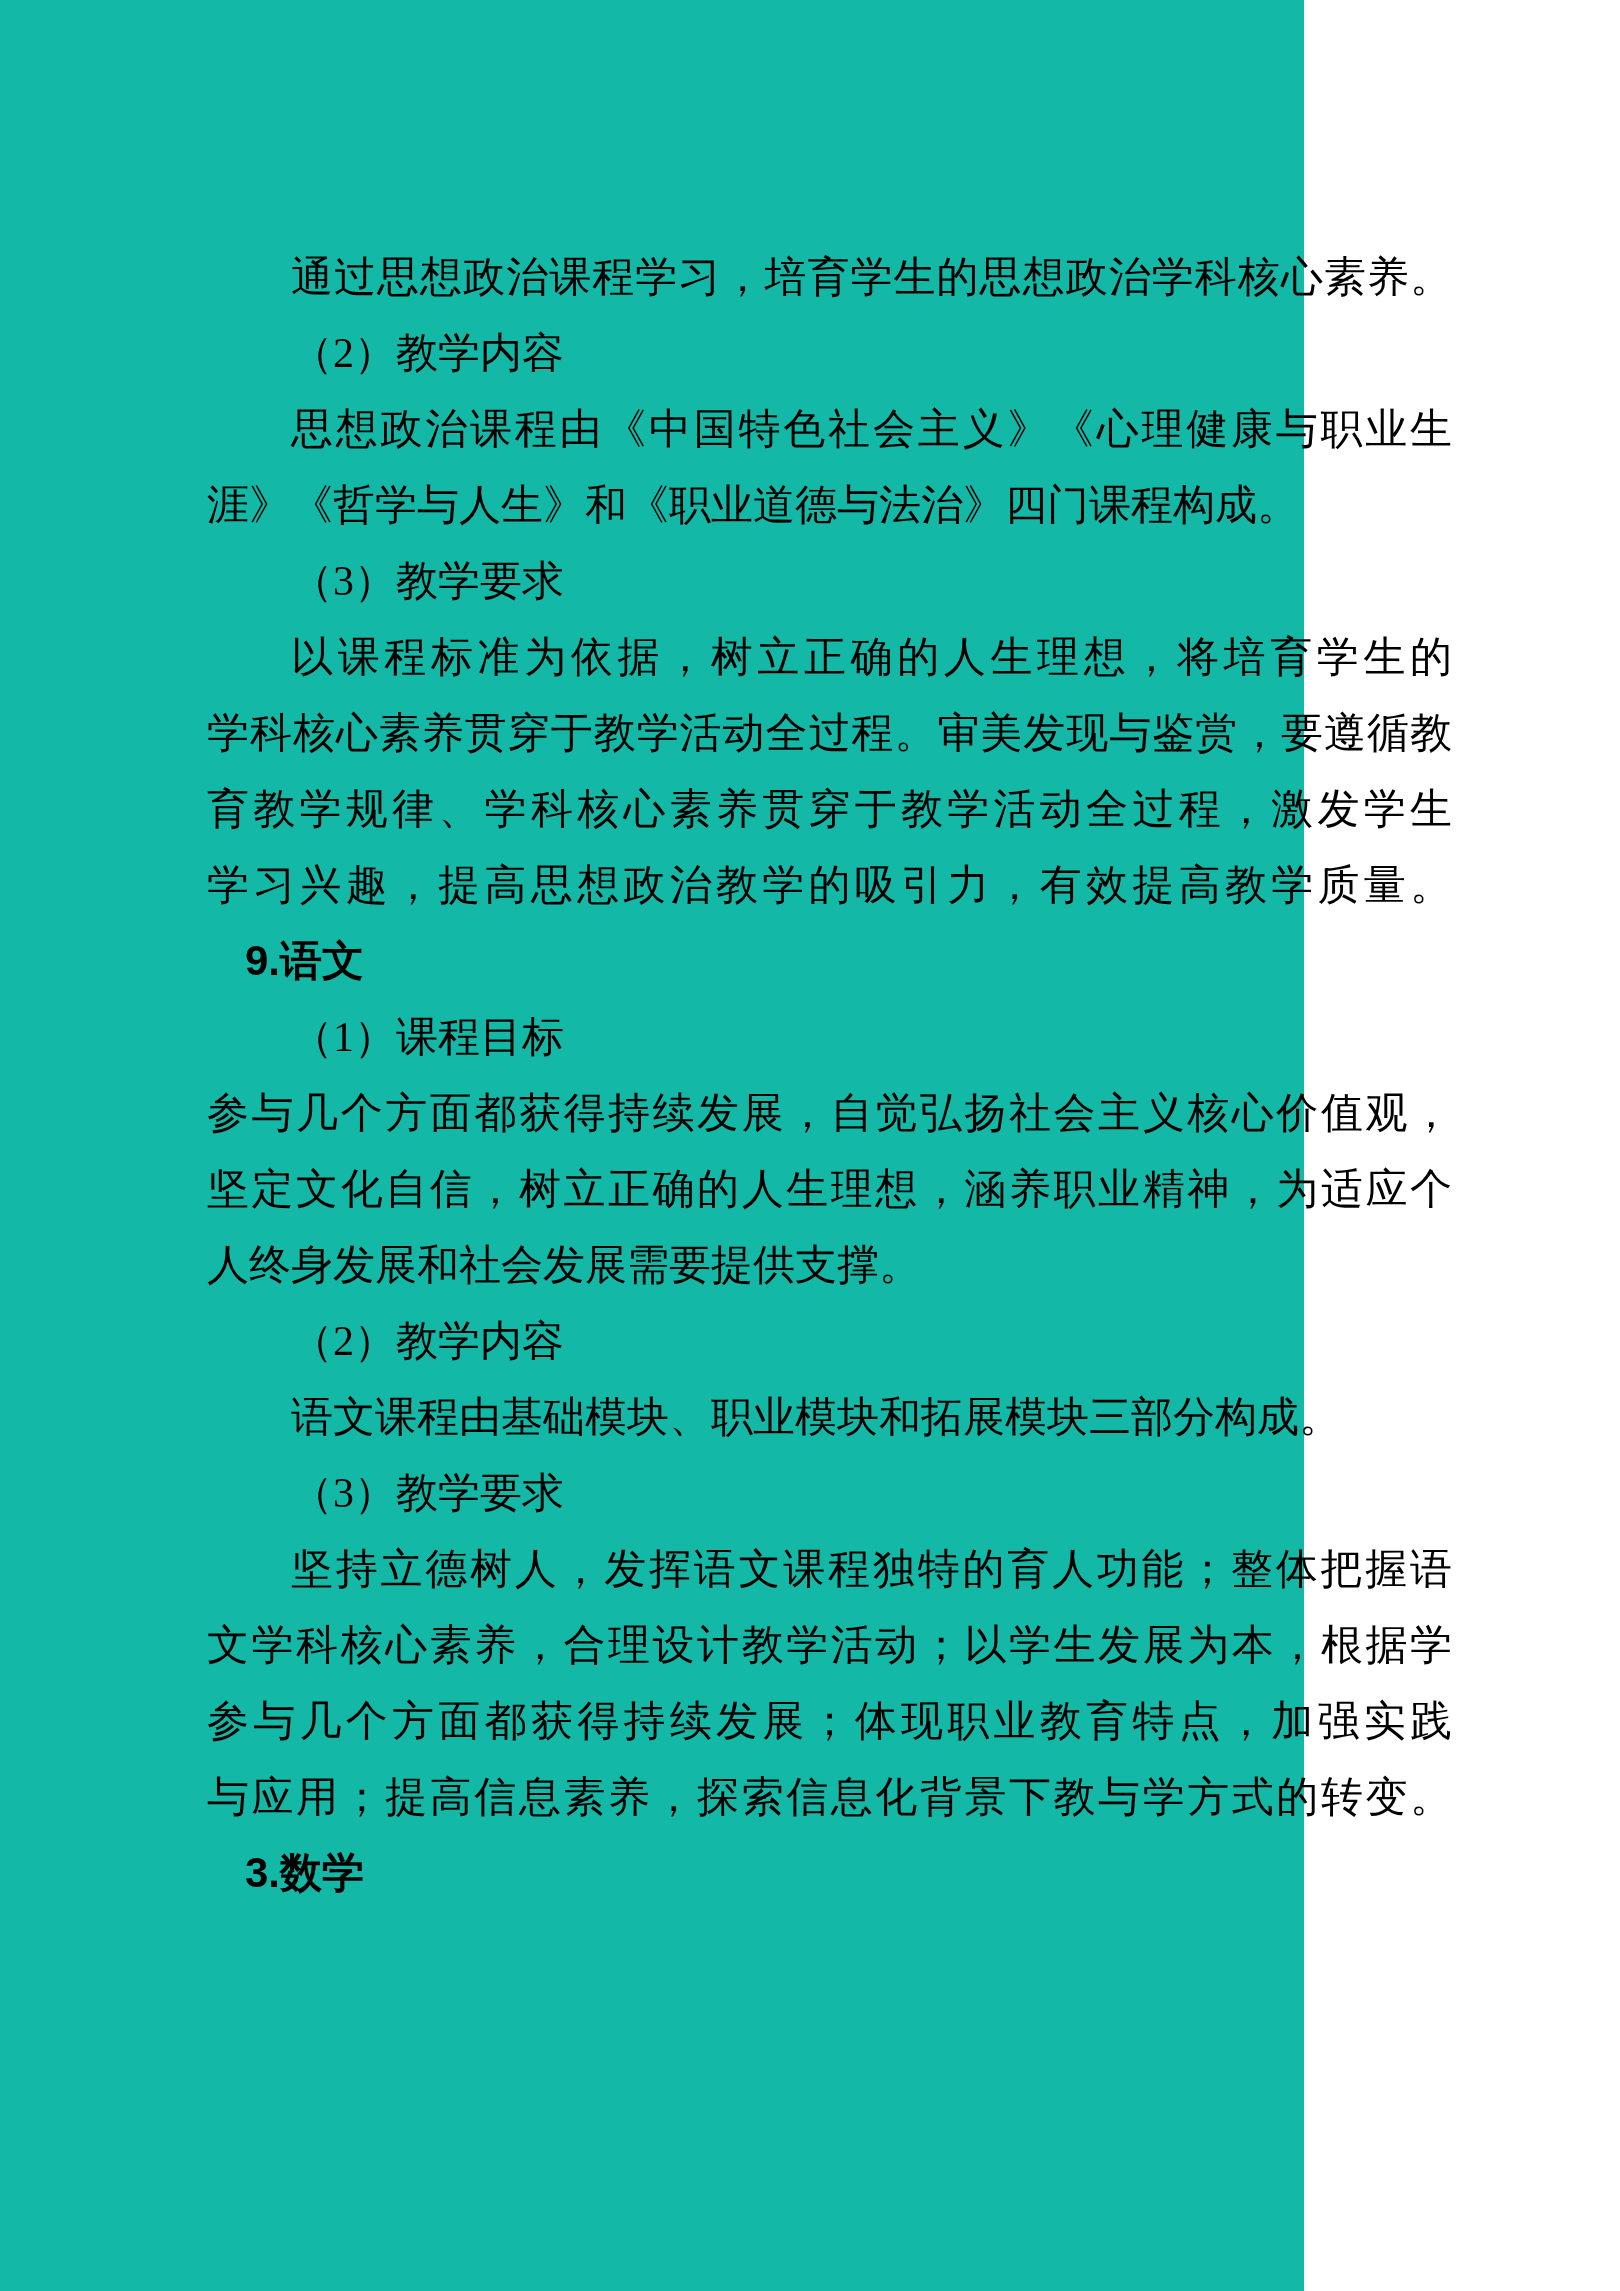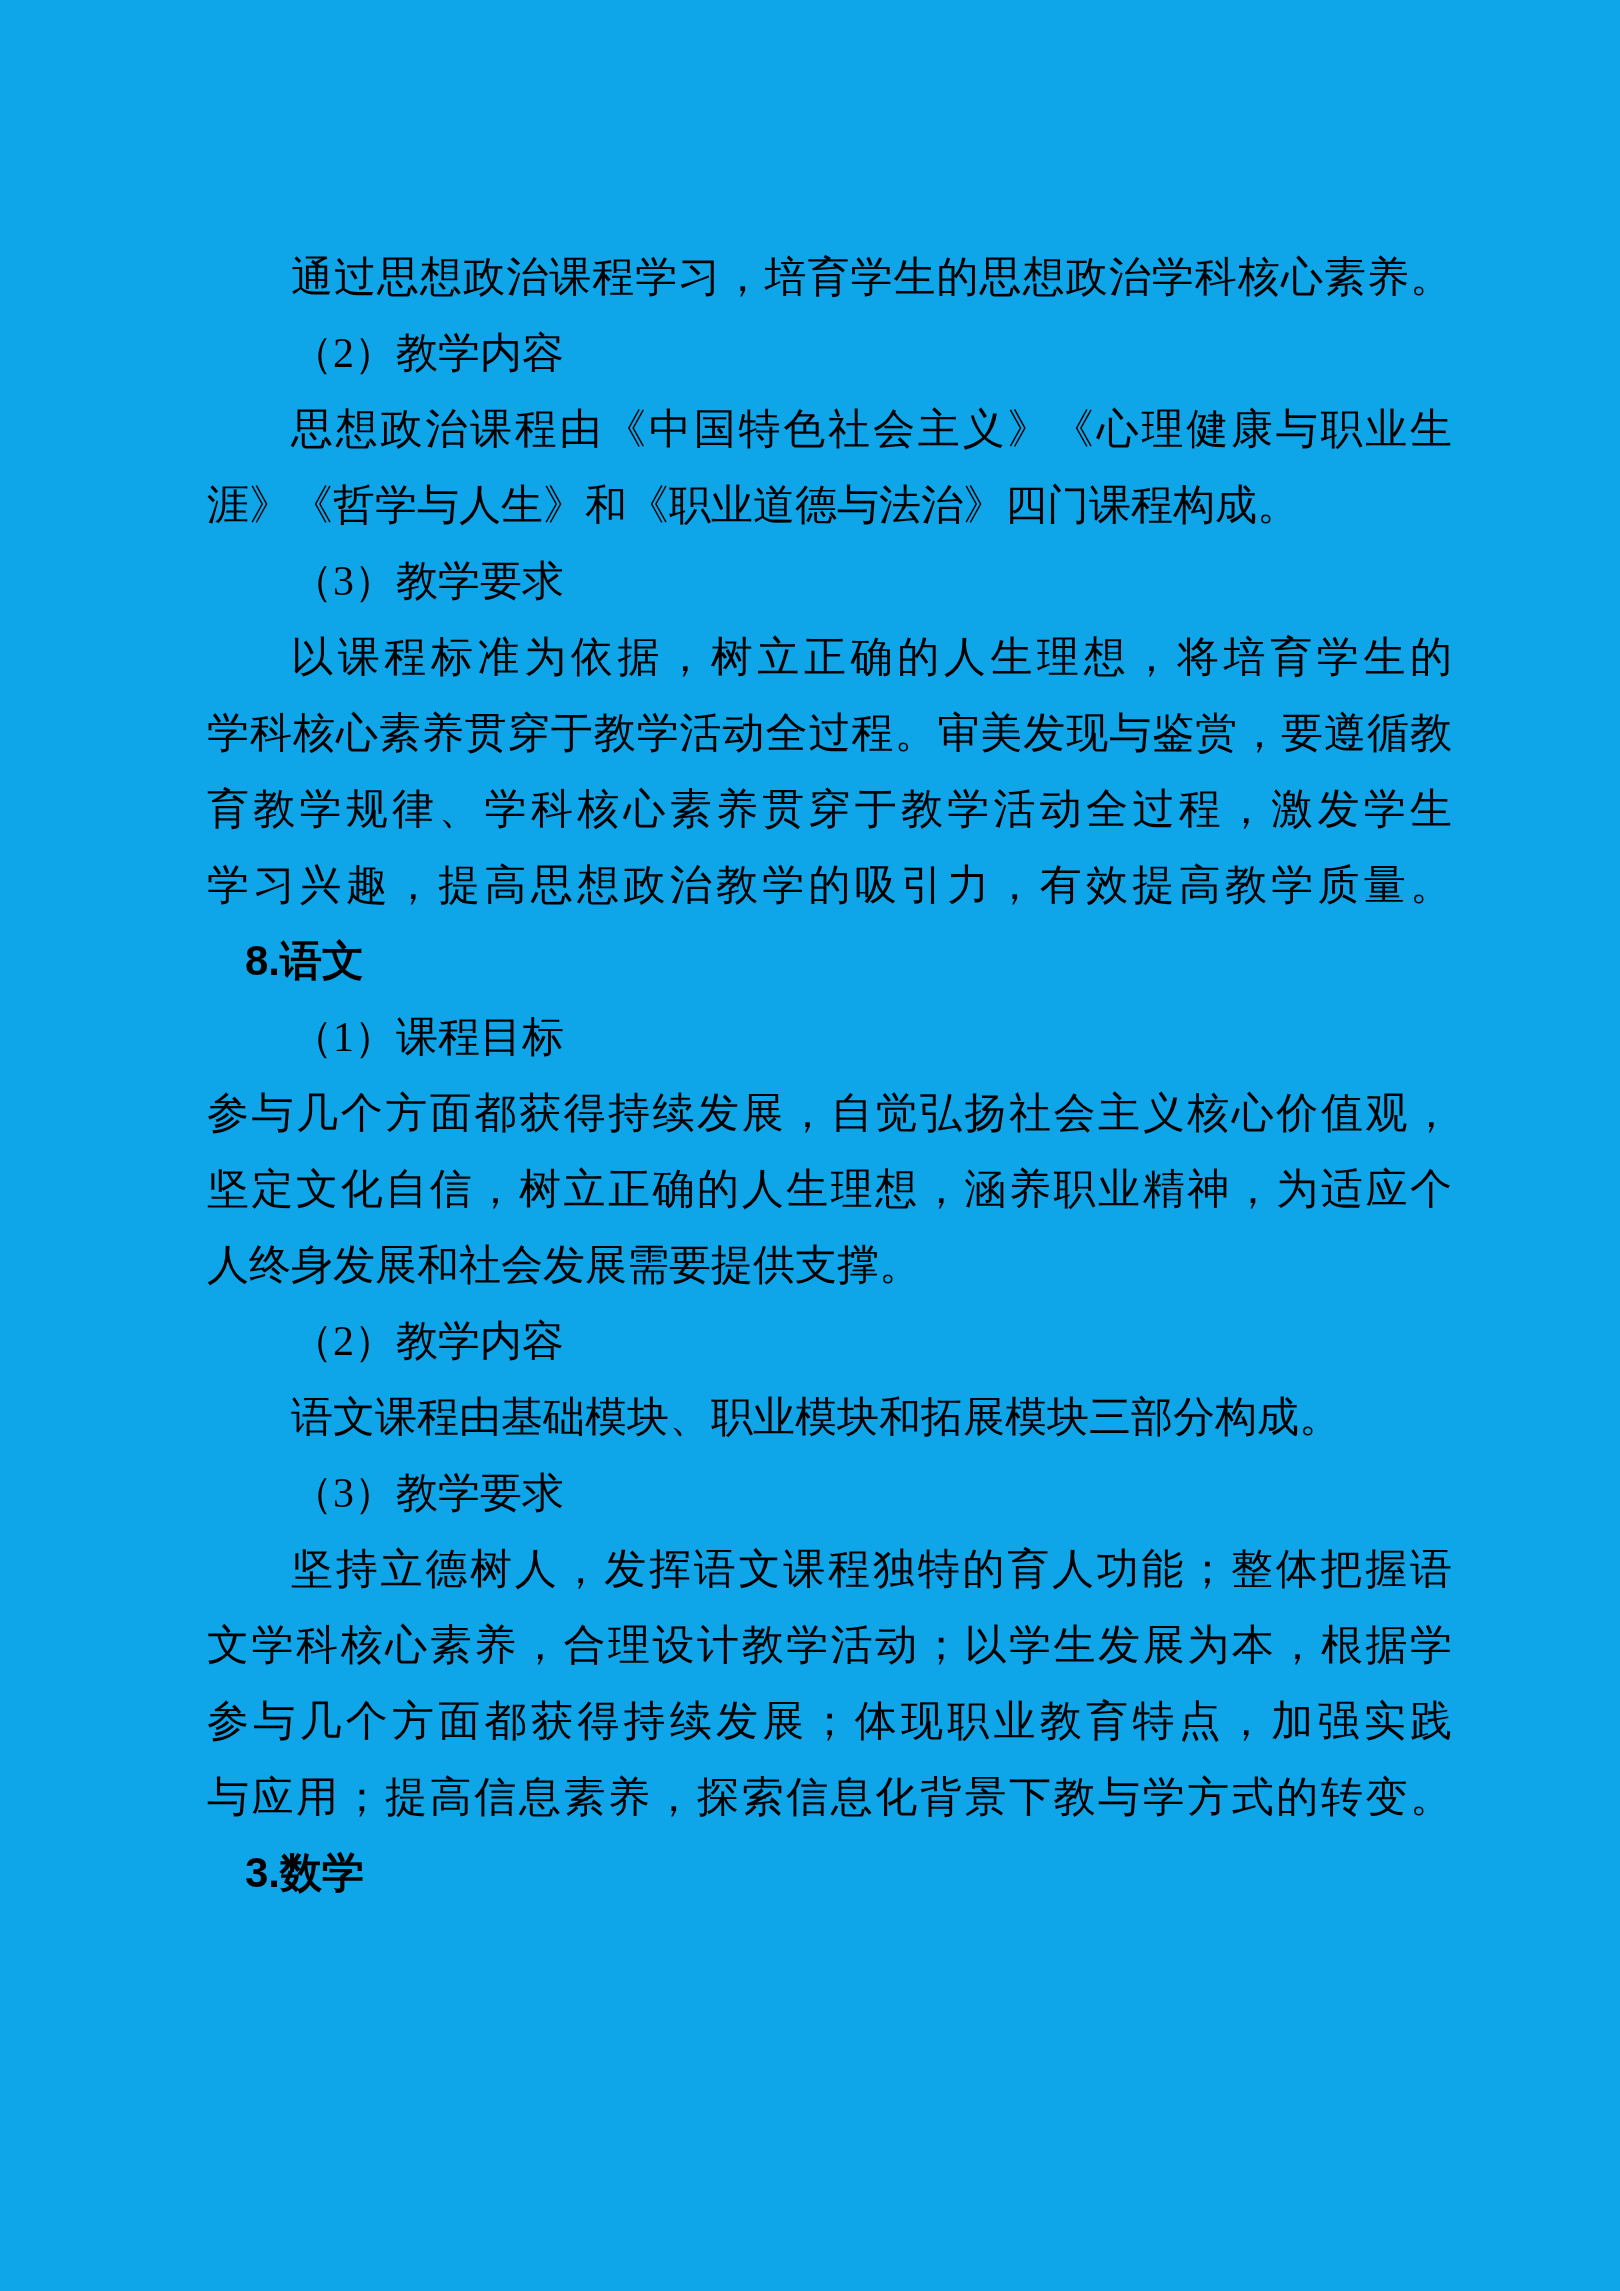--- a/index.html
+++ b/index.html
@@ -12,23 +12,23 @@
     background: #ffffff;
     position: relative;
     overflow: hidden;
     font-family: "Liberation Serif", "DejaVu Serif", serif;
     color: #000000;
   }
   .page {
     position: absolute;
     left: 0;
     top: 0;
-    width: 1620px;
+    width: 1304px;
     height: 2292px;
-    background: #0ea5e9;
+    background: #14b8a6;
   }
   .text-block {
     position: absolute;
     left: 207px;
     top: 239px;
     width: 1245px;
   }
   .line {
     height: 76px;
     line-height: 76px;
@@ -61,21 +61,21 @@
   <div class="text-block">
     <div class="line indent full">通过思想政治课程学习，培育学生的思想政治学科核心素养。</div>
     <div class="line indent">（2）教学内容</div>
     <div class="line indent full">思想政治课程由《中国特色社会主义》《心理健康与职业生</div>
     <div class="line">涯》《哲学与人生》和《职业道德与法治》四门课程构成。</div>
     <div class="line indent">（3）教学要求</div>
     <div class="line indent full">以课程标准为依据，树立正确的人生理想，将培育学生的</div>
     <div class="line full">学科核心素养贯穿于教学活动全过程。审美发现与鉴赏，要遵循教</div>
     <div class="line full">育教学规律、学科核心素养贯穿于教学活动全过程，激发学生</div>
     <div class="line full">学习兴趣，提高思想政治教学的吸引力，有效提高教学质量。</div>
-    <div class="line indent-hei hei">8.语文</div>
+    <div class="line indent-hei hei">9.语文</div>
     <div class="line indent">（1）课程目标</div>
     <div class="line full">参与几个方面都获得持续发展，自觉弘扬社会主义核心价值观，</div>
     <div class="line full">坚定文化自信，树立正确的人生理想，涵养职业精神，为适应个</div>
     <div class="line">人终身发展和社会发展需要提供支撑。</div>
     <div class="line indent">（2）教学内容</div>
     <div class="line indent">语文课程由基础模块、职业模块和拓展模块三部分构成。</div>
     <div class="line indent">（3）教学要求</div>
     <div class="line indent full">坚持立德树人，发挥语文课程独特的育人功能；整体把握语</div>
     <div class="line full">文学科核心素养，合理设计教学活动；以学生发展为本，根据学</div>
     <div class="line full">参与几个方面都获得持续发展；体现职业教育特点，加强实践</div>

